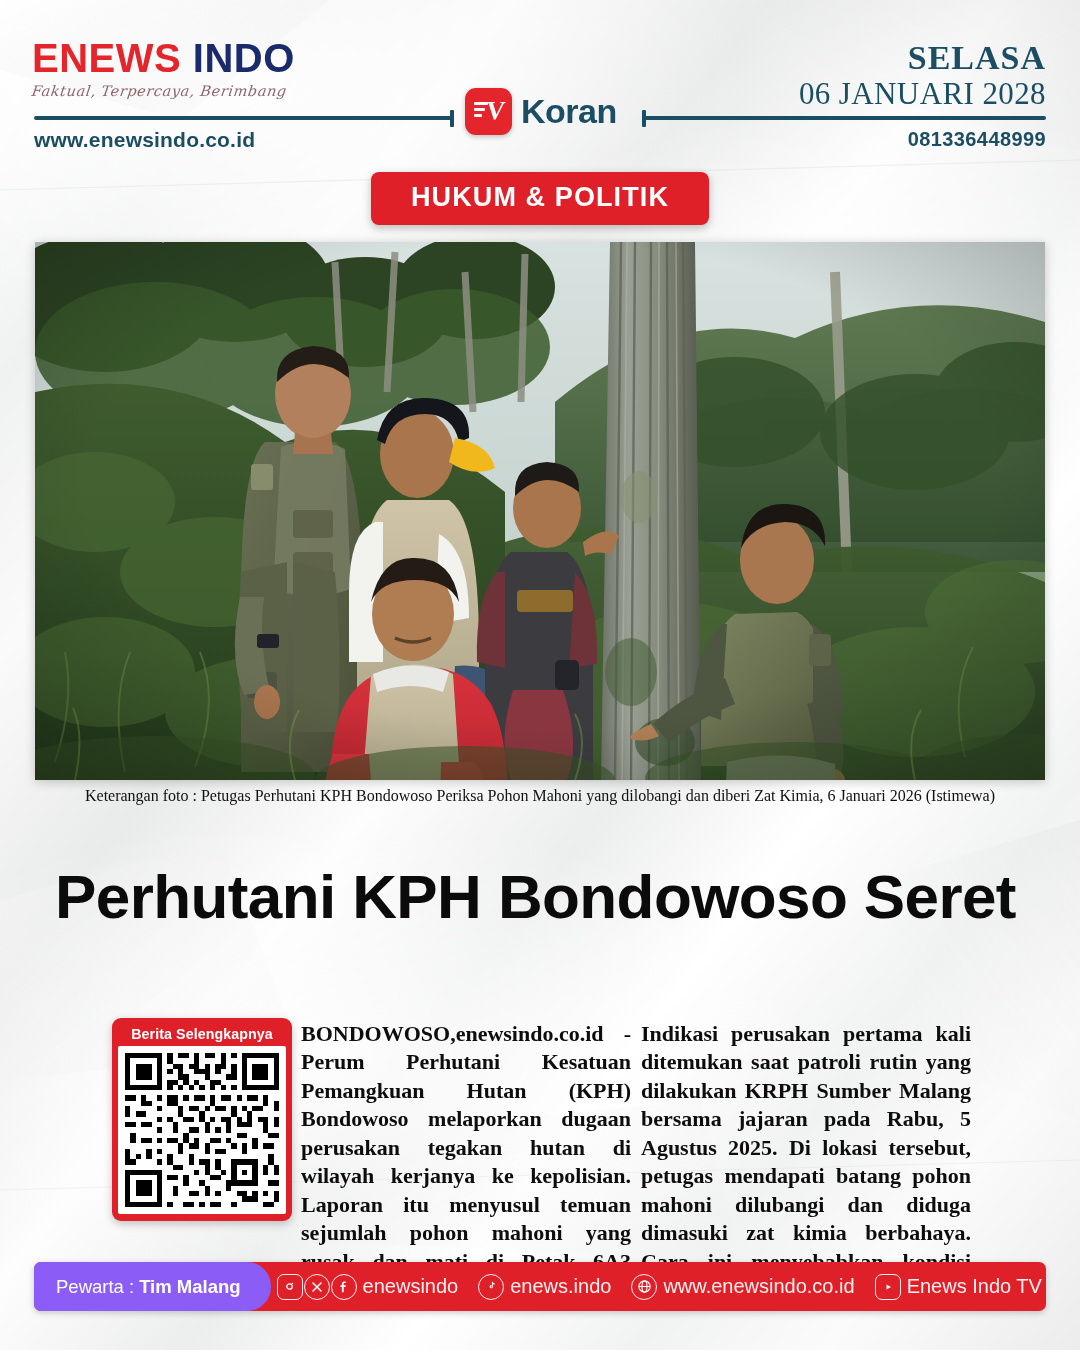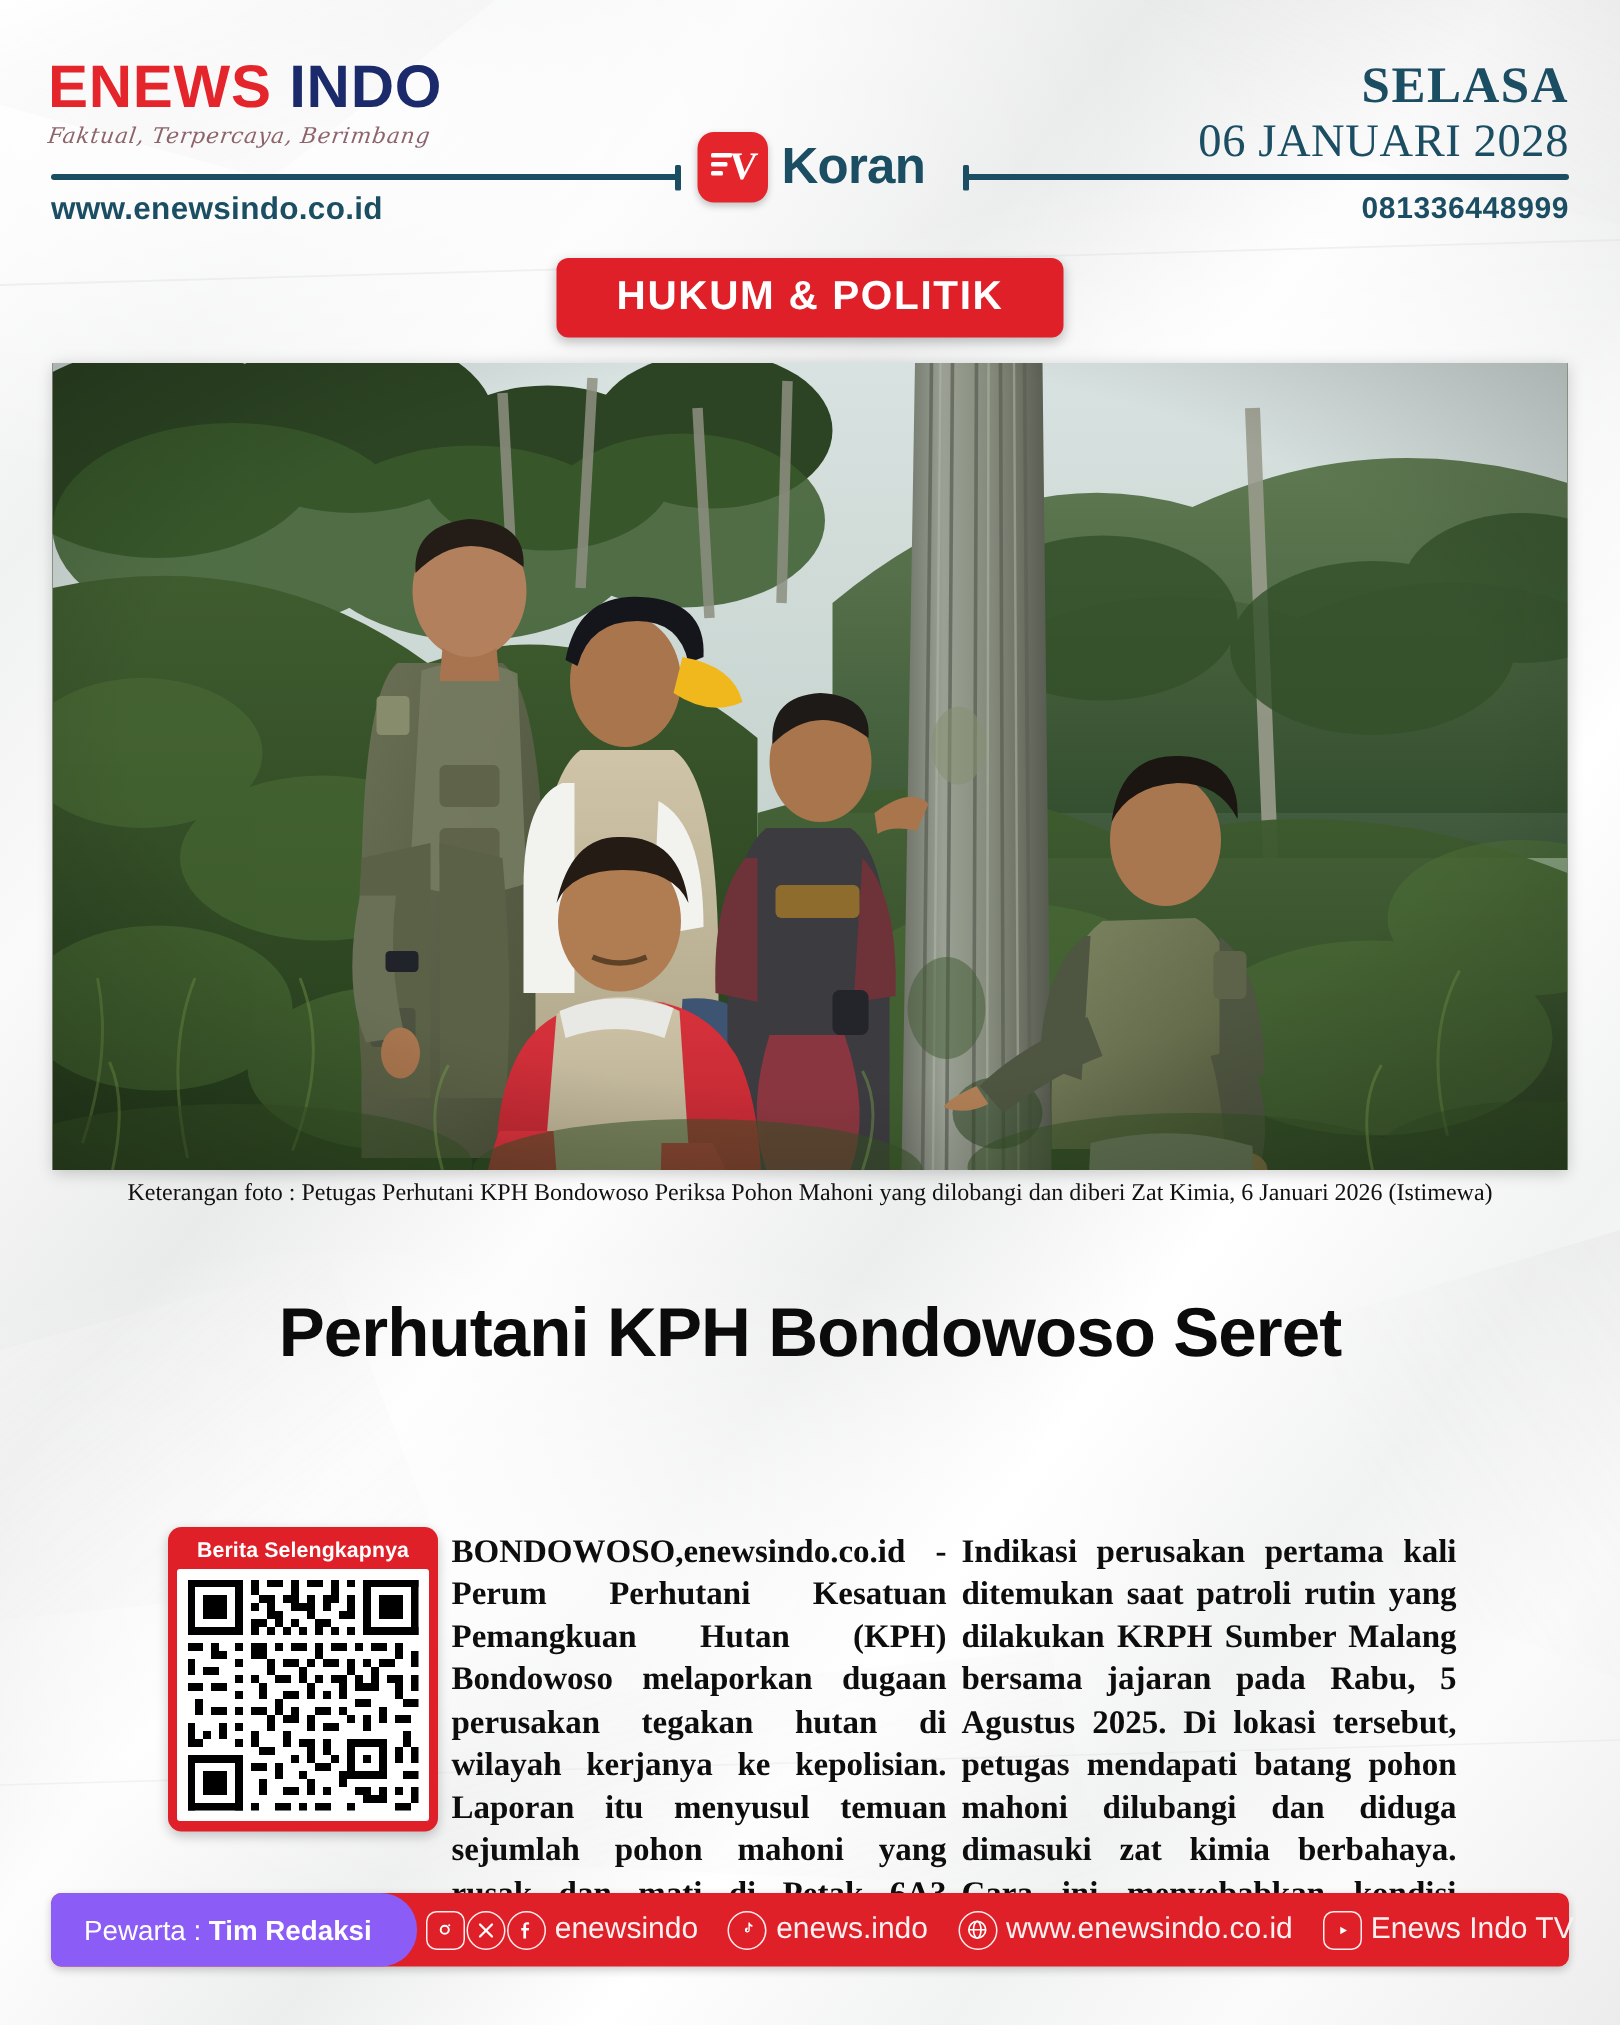--- a/index.html
+++ b/index.html
@@ -74,22 +74,22 @@
     overflow:hidden;background:#223018;box-shadow:0 2px 10px rgba(0,0,0,.2);
   }
   .photo svg{display:block;width:100%;height:100%;}
   .caption{
     position:absolute;left:38px;top:785px;width:1004px;text-align:center;
     font-family:"Liberation Serif",serif;font-size:16px;color:#111;line-height:1.32;
   }
 
   
   .headline{
-    position:absolute;left:55px;top:862px;width:970px;text-align:center;
-    font-size:46px;font-weight:bold;color:#0b0b0b;line-height:1.14;
+    position:absolute;left:55px;top:862px;width:970px;
+    font-size:62px;font-weight:bold;color:#0b0b0b;line-height:1.14;
     letter-spacing:-.6px;
   }
   .headline .ln{display:block;}
 
   
   .qr-card{
     position:absolute;left:112px;top:1018px;width:168px;
     background:#E02029;border-radius:9px;padding:5px 6px 7px;
     box-shadow:0 3px 8px rgba(0,0,0,.22);
   }
@@ -572,21 +572,21 @@
     </div>
   </div>
 
   <div class="col col-1">BONDOWOSO,enewsindo.co.id - Perum Perhutani Kesatuan Pemangkuan Hutan (KPH) Bondowoso melaporkan dugaan perusakan tegakan hutan di wilayah kerjanya ke kepolisian. Laporan itu menyusul temuan sejumlah pohon mahoni yang rusak dan mati di Petak 6A3 kawasan hutan Perhutani.</div>
   <div class="col col-2">Indikasi perusakan pertama kali ditemukan saat patroli rutin yang dilakukan KRPH Sumber Malang bersama jajaran pada Rabu, 5 Agustus 2025. Di lokasi tersebut, petugas mendapati batang pohon mahoni dilubangi dan diduga dimasuki zat kimia berbahaya. Cara ini menyebabkan kondisi pohon (cont).</div>
 
   <div class="footer">
 
     <div class="pewarta">
       <span>Pewarta : </span>
-        <b>Tim Redaksi</b>
+        <b>Tim Malang</b>
     </div>
 
     <div class="socials">
 
       <div class="sgroup">
         <span class="ic sq">
           <svg width="13" height="13" viewBox="0 0 24 24" fill="none" stroke="#fff" stroke-width="2.4">
             <circle cx="12" cy="12" r="5"></circle>
               <circle cx="17.5" cy="6.5" r="1.3" fill="#fff" stroke="none"></circle>
           </svg>

